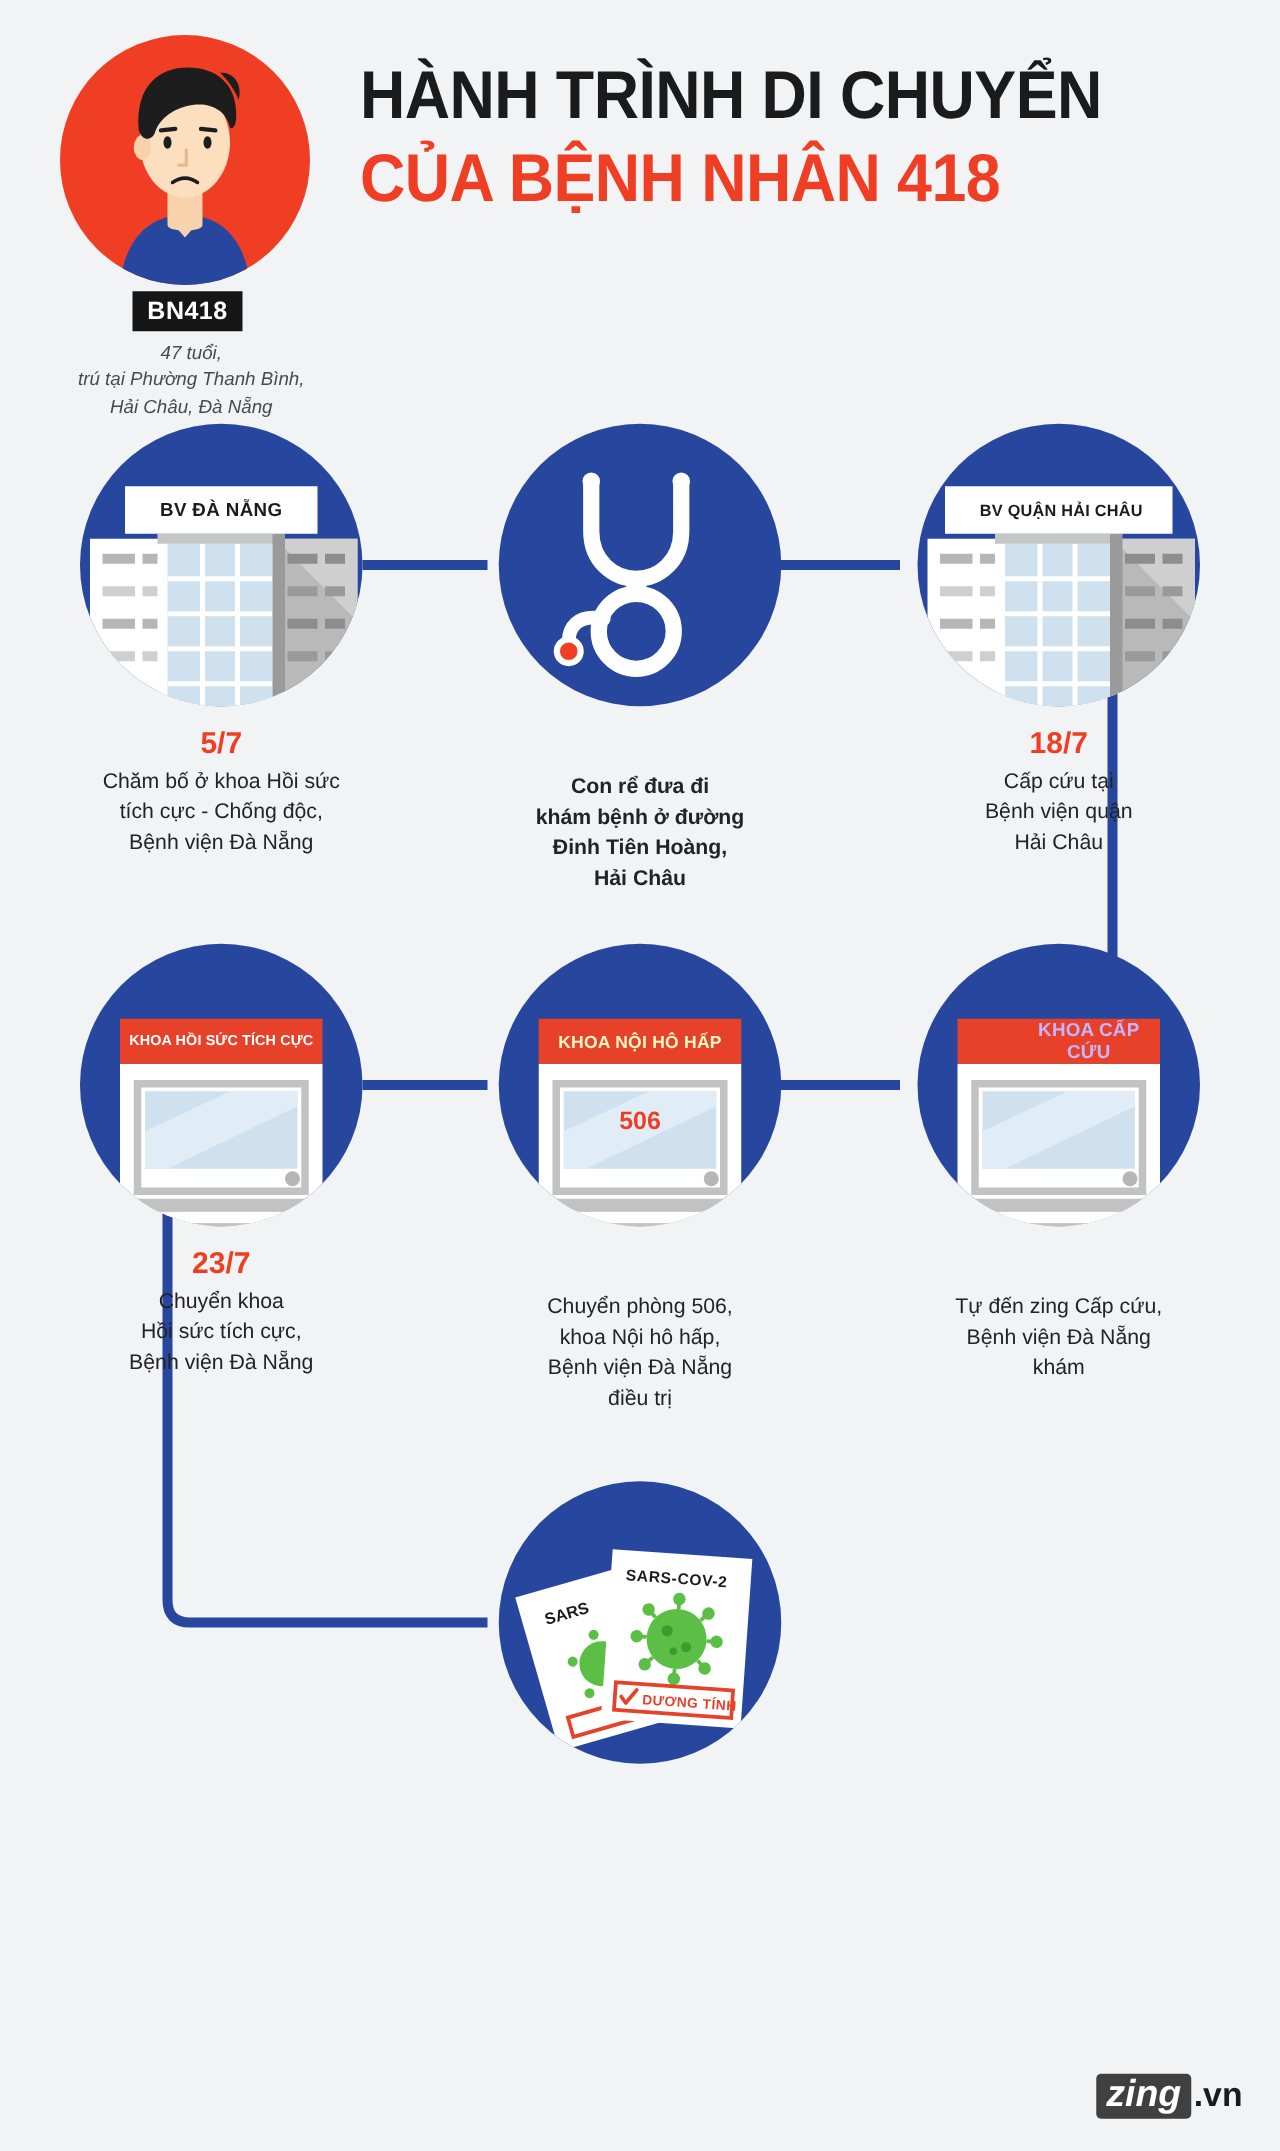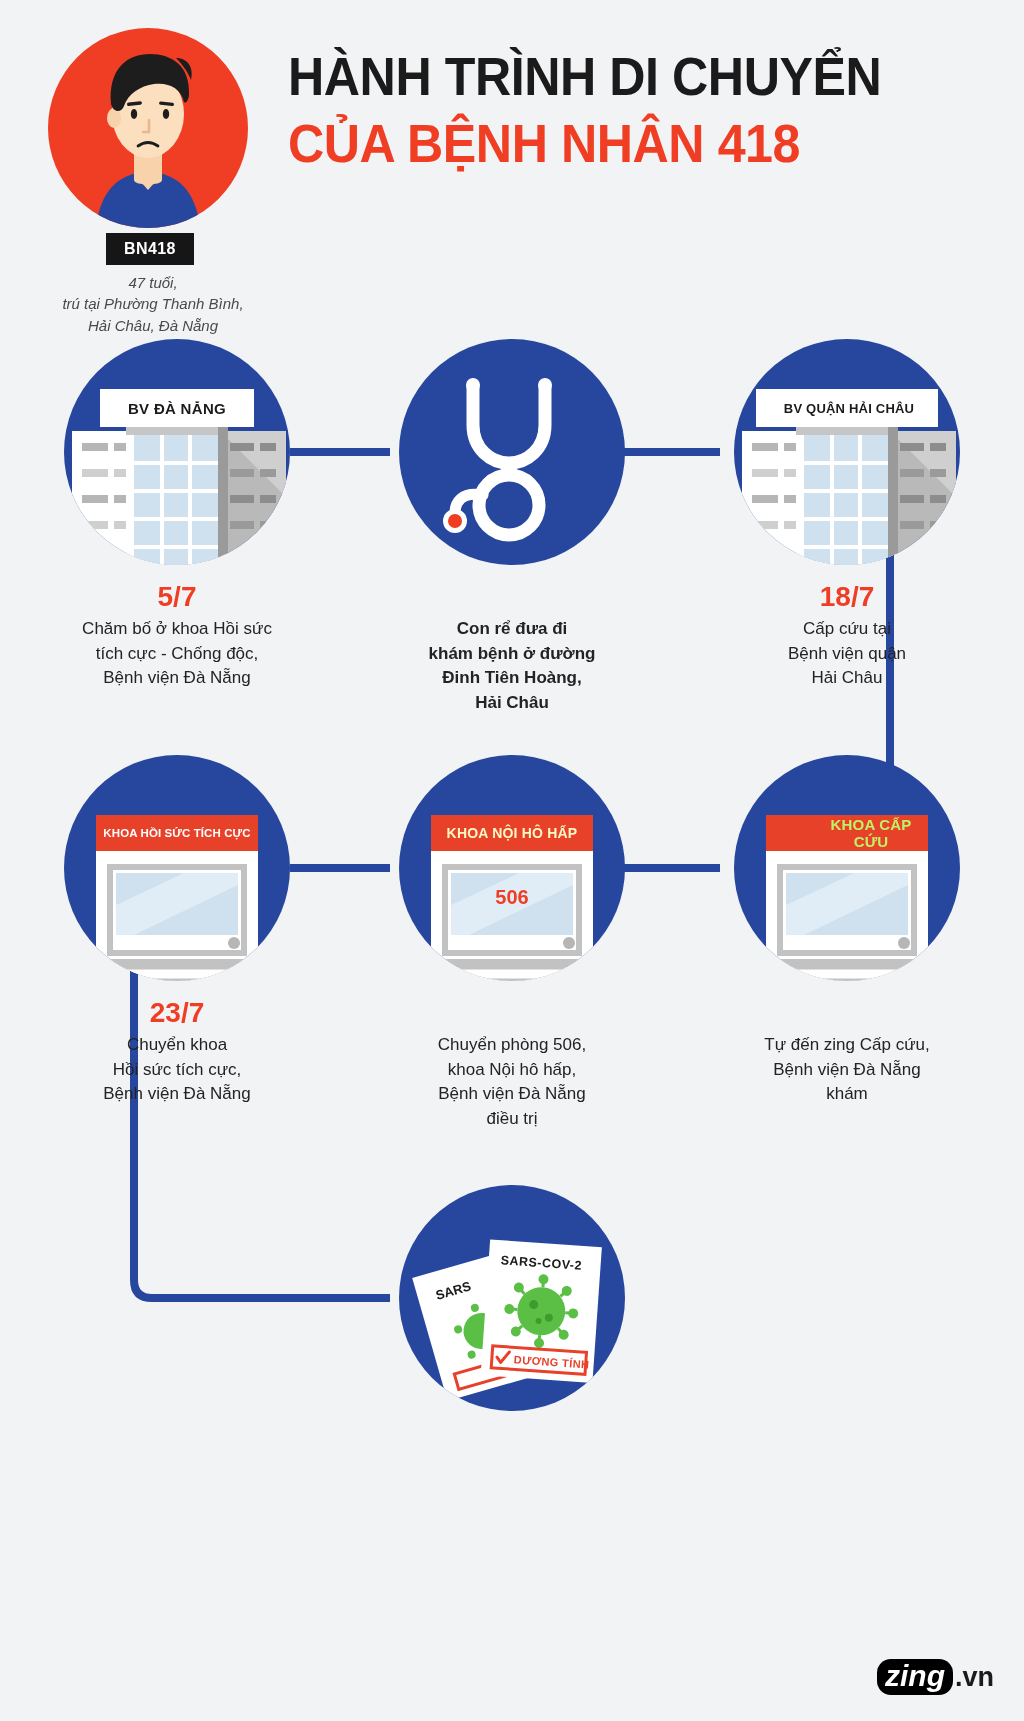--- a/index.html
+++ b/index.html
@@ -36,21 +36,21 @@
     background: #ef3e23;
     overflow: hidden;
   }
   .av-svg { position: absolute; left: 0; top: 0; }
   .bn-badge {
     position: absolute;
     left: 58px; top: 205px;
     width: 88px; height: 32px;
     background: #161616;
     color: #ffffff;
-    font-size: 16px;
+    font-size: 20px;
     font-weight: bold;
     letter-spacing: .4px;
     display: flex;
     align-items: center;
     justify-content: center;
   }
   .bn-sub {
     position: absolute;
     left: -10px; top: 244px;
     width: 230px;
@@ -106,21 +106,21 @@
     border-radius: 50%;
     background: #27479e;
     overflow: hidden;
     margin: 0 auto;
   }
   .cap {
     margin-top: 16px;
     width: 226px;
   }
   .cap-date {
-    font-size: 28px;
+    font-size: 24px;
     font-weight: bold;
     color: #ef3e23;
     line-height: 1.15;
     margin-bottom: 4px;
   }
   .cap-text {
     font-size: 17px;
     color: #232323;
     line-height: 1.45;
   }
@@ -131,27 +131,27 @@
 
   
   .zing-logo {
     position: absolute;
     right: 30px; bottom: 26px;
     display: flex;
     align-items: baseline;
     gap: 2px;
   }
   .zing-word {
-    background: #000000;
+    background: #404040;
     color: #fff;
     font-size: 30px;
     font-weight: bold;
     font-style: italic;
     padding: 2px 8px 4px 8px;
-    border-radius: 14px;
+    border-radius: 4px;
     line-height: 1;
   }
   .zing-vn {
     font-size: 27px;
     font-weight: bold;
     color: #1b1b1b;
     line-height: 1;
   }
 </style>
 </head>
@@ -411,21 +411,21 @@
         <rect x="46" y="112" width="134" height="86" fill="#ffffff" stroke="#c2c2c2" stroke-width="6"></rect>
         <rect x="52" y="118" width="122" height="62" fill="#cfe0ee"></rect>
         <polygon points="52,180 52,150 120,118 174,118 174,130 70,180" fill="#e3eef7" opacity="0.85"></polygon>
         <circle cx="170" cy="188" r="6" fill="#b6b6b6"></circle>
         <rect x="38" y="204" width="150" height="8" fill="#c2c2c2"></rect>
         <rect x="52" y="212" width="122" height="14" fill="#ffffff" stroke="#c2c2c2" stroke-width="5"></rect>
         <rect x="32" y="60" width="162" height="36" fill="#e8412a"></rect>
       </svg>
       <div style="position:absolute; left:32px; top:60px; width:162px; height:36px;
                   display:flex; align-items:center; justify-content:center;
-                  font-size:15px; font-weight:bold; color:#bef264; letter-spacing:.2px;padding-left:48px;">KHOA CẤP CỨU</div>
+                  font-size:15px; font-weight:bold; color:#c4b5fd; letter-spacing:.2px;padding-left:48px;">KHOA CẤP CỨU</div>
     </div>
     <div class="cap nodate">
       <div class="cap-text">
         <div>Tự đến zing Cấp cứu,</div>
         <div>Bệnh viện Đà Nẵng</div>
         <div>khám</div>
       </div>
     </div>
   </div>
 

